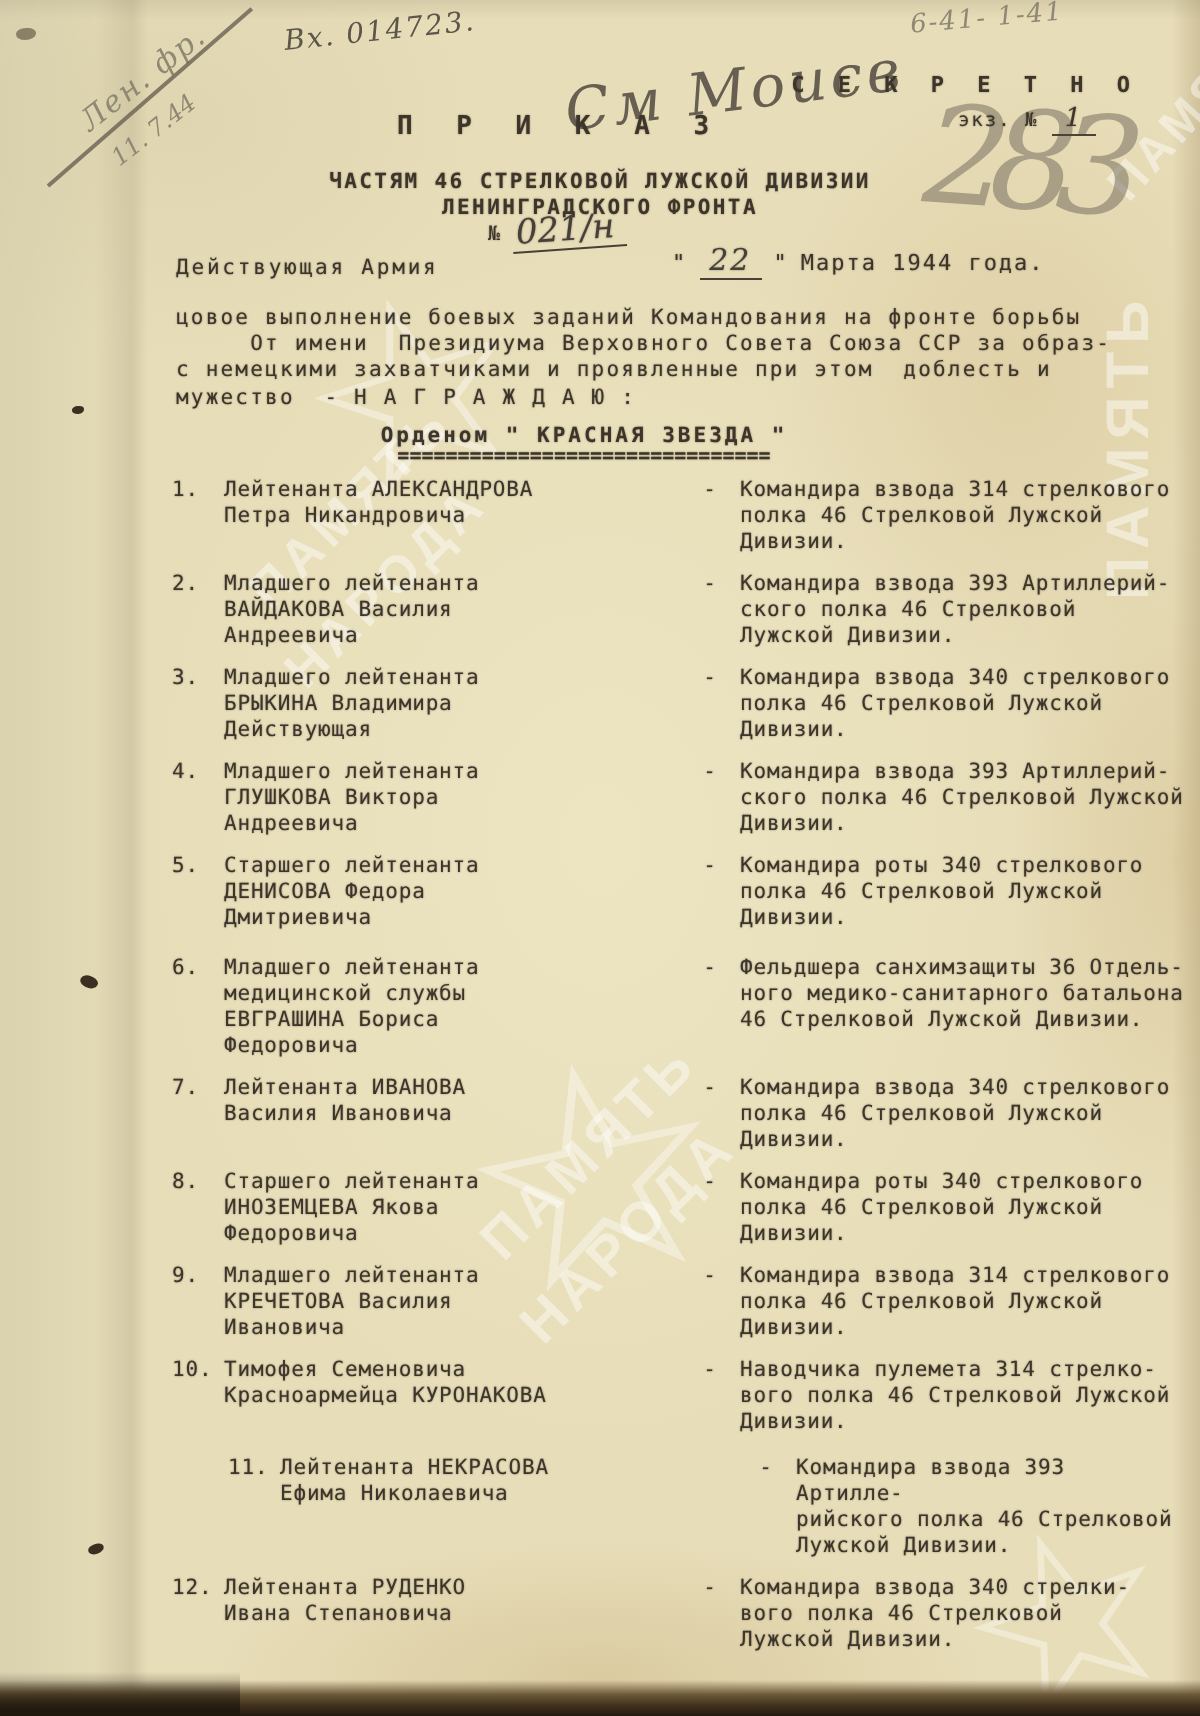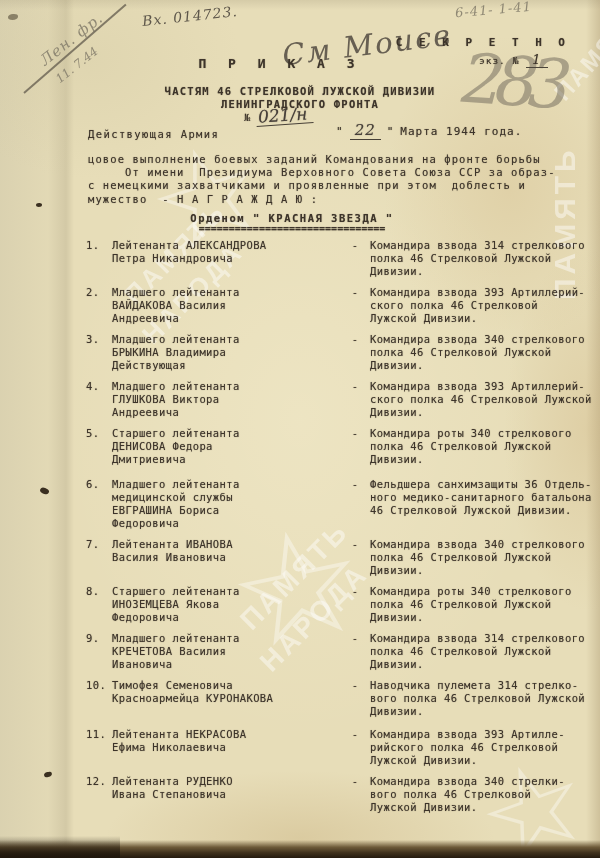--- a/index.html
+++ b/index.html
@@ -43,21 +43,21 @@
   .big-num{top:48px;left:462px;font-size:68px;line-height:68px;letter-spacing:-10px;color:rgba(118,111,96,0.55);transform:rotate(4deg);}
   .signature{top:28px;left:282px;font-size:29px;color:rgba(80,73,64,0.85);transform:rotate(-7deg);letter-spacing:2px;}
   
   .preamble{top:153px;left:88px;width:480px;font-size:10.5px;line-height:13.2px;letter-spacing:1.1px;}
   .preamble .line{white-space:pre;}
   .award-head{top:212px;left:0;width:100%;text-align:center;transform:translateX(-8px);font-size:10.5px;font-weight:bold;letter-spacing:1.5px;}
   .award-underline{top:223px;left:0;width:100%;text-align:center;transform:translateX(-8px);font-size:10px;letter-spacing:0px;font-weight:bold;}
   .list{top:239px;left:86px;right:8px;font-size:10.5px;line-height:13px;letter-spacing:0.4px;}
   .row{display:flex;margin-bottom:8px;}
   .row:nth-child(6){margin-top:12px;}
-  .row:nth-child(11){margin-top:10px;}
+  .row:nth-child(11){margin-top:10px;margin-left:28px;}
   .num{width:26px;flex:none;}
   .name{width:228px;flex:none;}
   .dash{width:30px;flex:none;text-align:center;}
   .pos{flex:1;}
   
   .wm{position:absolute;color:rgba(255,255,255,0.45);font-family:"Liberation Sans",sans-serif;font-weight:bold;pointer-events:none;}
   .wm-star{font-weight:normal;color:rgba(255,255,255,0.38);}
   
   .blemish{position:absolute;background:#3a2f20;border-radius:50% 40% 55% 45%;}
   .edge-bottom{position:absolute;left:0;right:0;bottom:0;height:18px;background:linear-gradient(to top,#241a0e 0%,#41321d 30%,#6d5a39 60%,rgba(124,103,67,0) 100%);}

